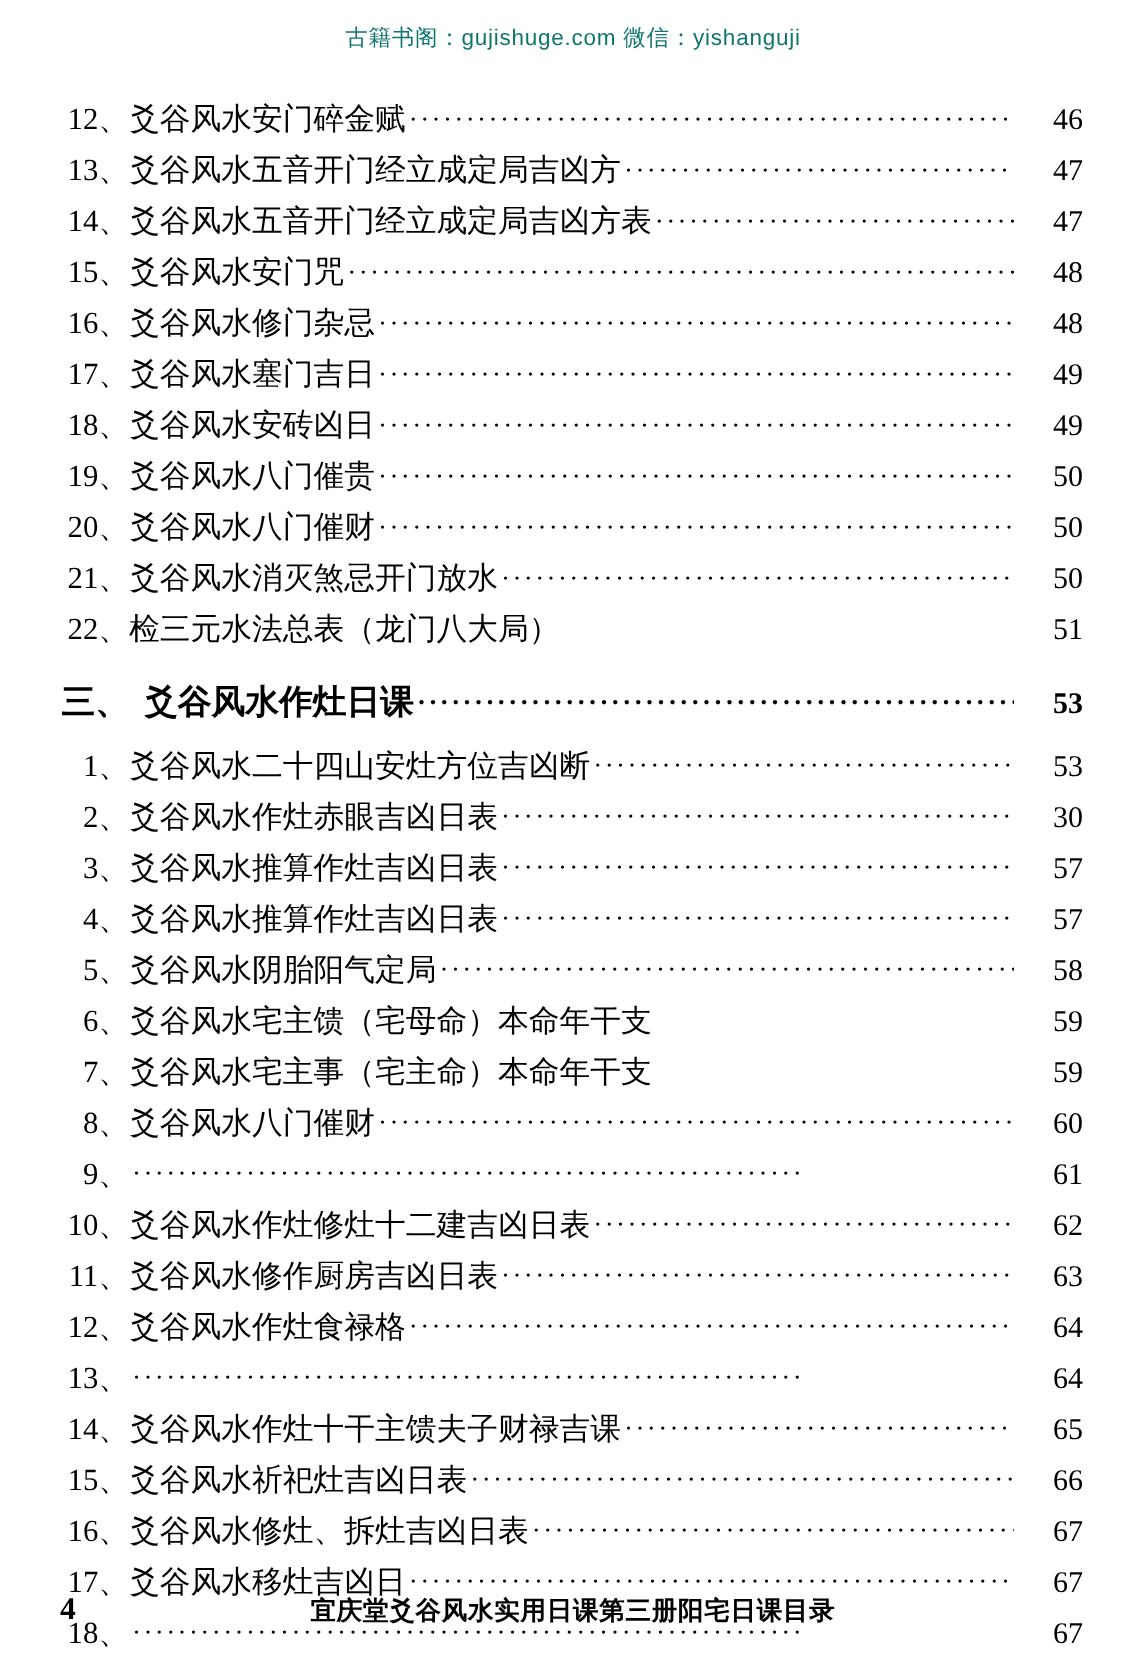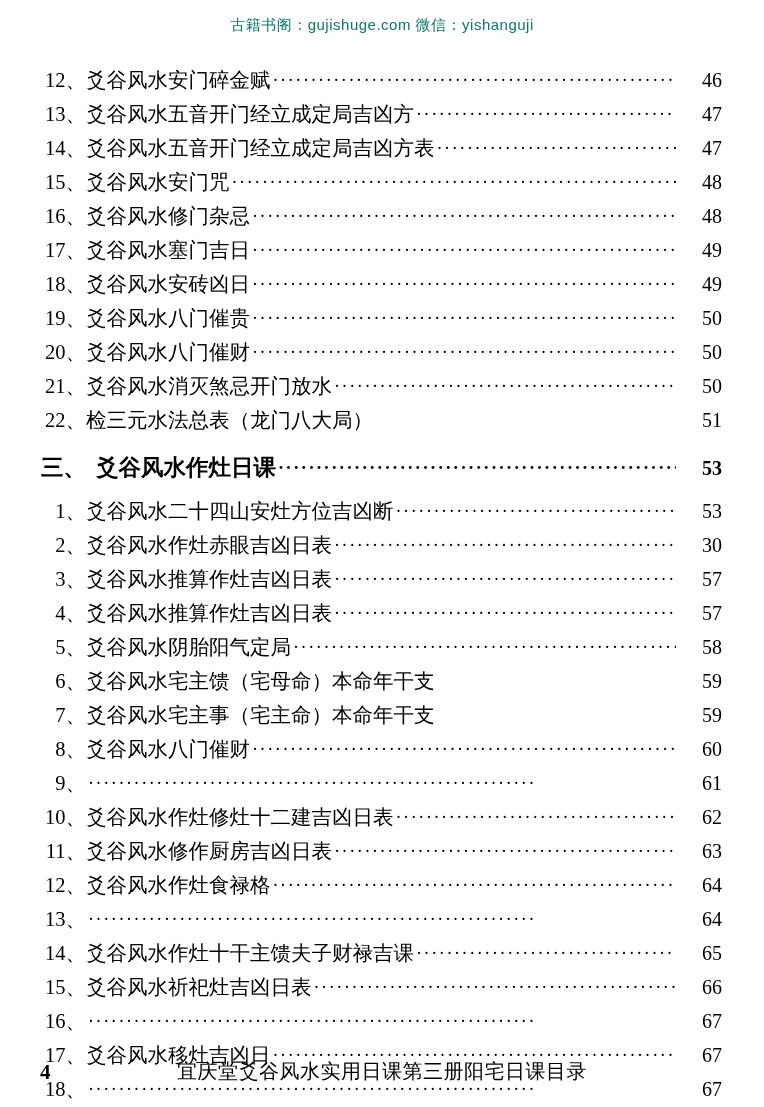--- a/index.html
+++ b/index.html
@@ -94,22 +94,22 @@
     align-items: flex-end;
   }
   .folio {
     font-size: 21px;
     font-weight: bold;
     width: 60px;
   }
   .running-title {
     flex: 1 1 auto;
     text-align: center;
-    font-size: 20px;
-    font-weight: normal;
+    font-size: 17px;
+    font-weight: bold;
     letter-spacing: 0.5px;
     padding-right: 60px;
   }
 </style>
 </head>
 <body>
 
 <div class="page">
 
   <div class="watermark">古籍书阁：gujishuge.com 微信：yishanguji</div>
@@ -270,20 +270,21 @@
         <span class="pg">65</span>
       </div>
       <div class="row lvl-num2">
         <span class="num">15、</span>
         <span class="title">爻谷风水祈祀灶吉凶日表</span>
         <span class="leader">···························································</span>
         <span class="pg">66</span>
       </div>
       <div class="row lvl-num2">
         <span class="num">16、</span>
+        <span class="title">爻谷风水修灶、拆灶吉凶日表</span>
         <span class="leader">···························································</span>
         <span class="pg">67</span>
       </div>
       <div class="row lvl-num2">
         <span class="num">17、</span>
         <span class="title">爻谷风水移灶吉凶日</span>
         <span class="leader">···························································</span>
         <span class="pg">67</span>
       </div>
       <div class="row lvl-num2">

